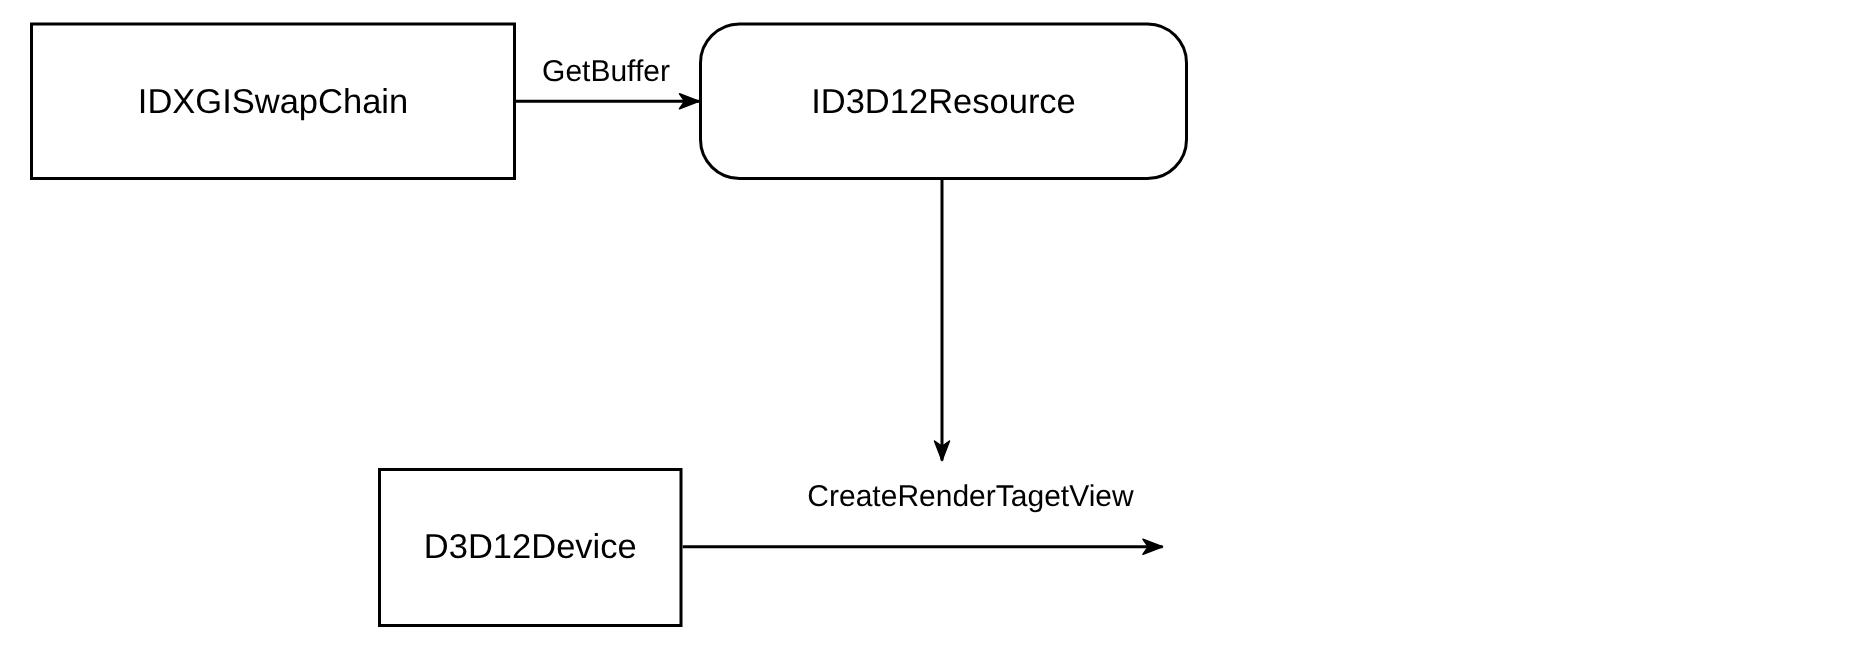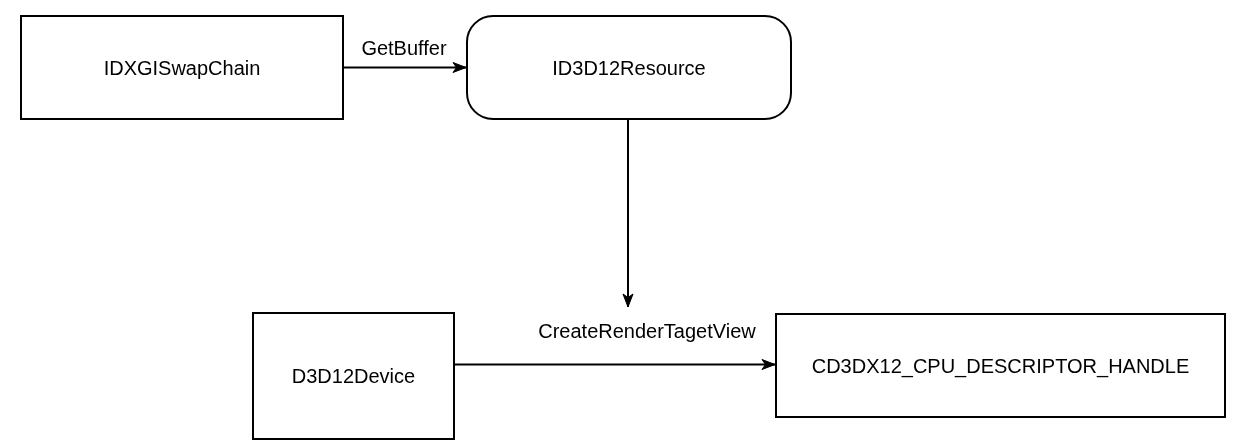--- a/index.html
+++ b/index.html
@@ -17,28 +17,28 @@
     overflow: hidden;
   }
   .node {
     position: absolute;
     box-sizing: border-box;
     border: 2px solid #000000;
     background: #ffffff;
     display: flex;
     align-items: center;
     justify-content: center;
-    font-size: 20px;
+    font-size: 23px;
     line-height: 1.2;
     white-space: nowrap;
     text-align: center;
   }
   .node-swapchain   { left: 20px;  top: 15px;  width: 324px; height: 105px; }
   .node-resource    { left: 466px; top: 15px;  width: 326px; height: 105px; border-radius: 27px; }
-  .node-device      { left: 252px; top: 312px; width: 203px; height: 128px; }
+  .node-device      { left: 252px; top: 312px; width: 203px; height: 106px; }
   .node-descriptor  { left: 775px; top: 313px; width: 451px; height: 105px; }
 
   .edge-label {
     position: absolute;
     font-size: 20px;
     line-height: 1.2;
     white-space: nowrap;
     background: #ffffff;
     transform: translate(-50%, -50%);
   }
@@ -79,21 +79,18 @@
   </div>
 
   <div class="node node-resource">
     <span>ID3D12Resource</span>
   </div>
 
   <div class="node node-device">
     <span>D3D12Device</span>
   </div>
 
-  <div class="node node-descriptor">
-    <span>CD3DX12_CPU_DESCRIPTOR_HANDLE</span>
-  </div>
 
   <div class="edge-label label-getbuffer">GetBuffer</div>
 
   <div class="edge-label label-crtv">CreateRenderTagetView</div>
 
 </div>
 
 </body></html>

